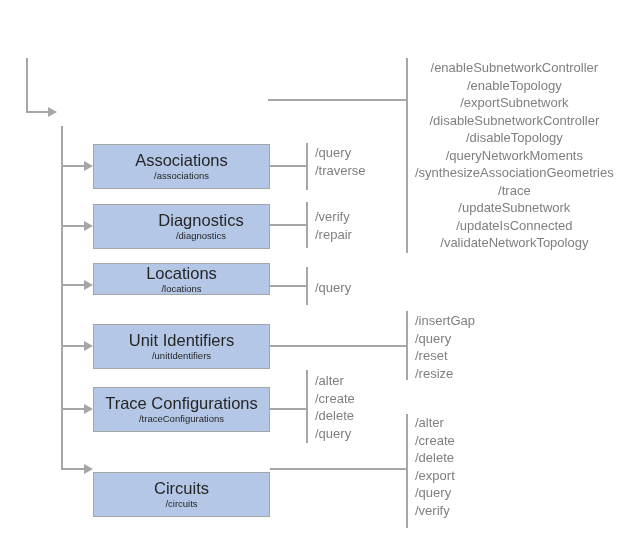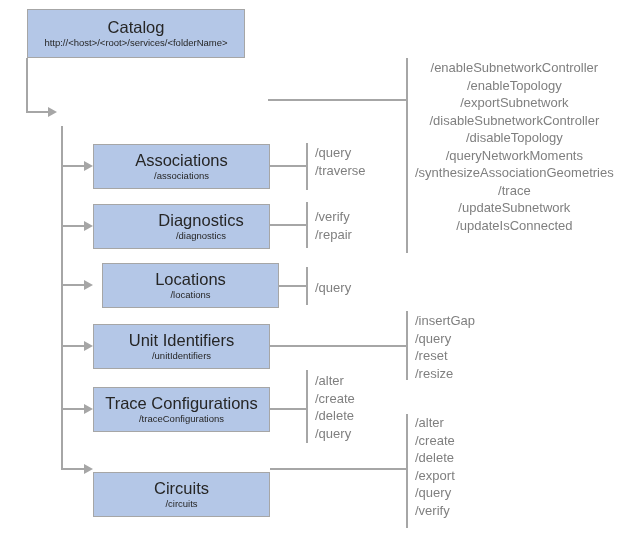--- a/index.html
+++ b/index.html
@@ -95,37 +95,33 @@
 
   <div class="hline" style="left:270px; top:345px; width:137px;"></div>
   <div class="vline" style="left:406px; top:311px; height:69px;"></div>
 
   <div class="hline" style="left:270px; top:408px; width:37px;"></div>
   <div class="vline" style="left:306px; top:370px; height:73px;"></div>
 
   <div class="hline" style="left:270px; top:468px; width:137px;"></div>
   <div class="vline" style="left:406px; top:414px; height:114px;"></div>
 
-  <div class="box" style="left:27px; top:9px; width:218px; height:49px;">
-    <div class="title">Catalog</div>
-    <div class="subtitle">http://&lt;host&gt;/&lt;root&gt;/services/&lt;folderName&gt;</div>
-  </div>
 
 
   <div class="box" style="left:93px; top:144px; width:177px; height:45px;">
     <div class="title">Associations</div>
     <div class="subtitle">/associations</div>
   </div>
 
   <div class="box" style="left:93px; top:204px; width:177px; height:45px;padding-left:39px;">
     <div class="title">Diagnostics</div>
     <div class="subtitle">/diagnostics</div>
   </div>
 
-  <div class="box" style="left:102px; top:263px; width:177px; height:45px;">
+  <div class="box" style="left:93px; top:263px; width:177px; height:32px;">
     <div class="title">Locations</div>
     <div class="subtitle">/locations</div>
   </div>
 
   <div class="box" style="left:93px; top:324px; width:177px; height:45px;">
     <div class="title">Unit Identifiers</div>
     <div class="subtitle">/unitIdentifiers</div>
   </div>
 
   <div class="box" style="left:93px; top:387px; width:177px; height:45px;align-items:center;">
@@ -142,20 +138,21 @@
       <div>/enableSubnetworkController</div>
       <div>/enableTopology</div>
       <div>/exportSubnetwork</div>
       <div>/disableSubnetworkController</div>
       <div>/disableTopology</div>
       <div>/queryNetworkMoments</div>
       <div>/synthesizeAssociationGeometries</div>
       <div>/trace</div>
       <div>/updateSubnetwork</div>
       <div>/updateIsConnected</div>
+      <div>/validateNetworkTopology</div>
     </div>
   <div class="ops" style="left:315px; top:144px;">
       <div>/query</div>
       <div>/traverse</div>
     </div>
   <div class="ops" style="left:315px; top:208px;">
       <div>/verify</div>
       <div>/repair</div>
     </div>
   <div class="ops" style="left:315px; top:279px;">

